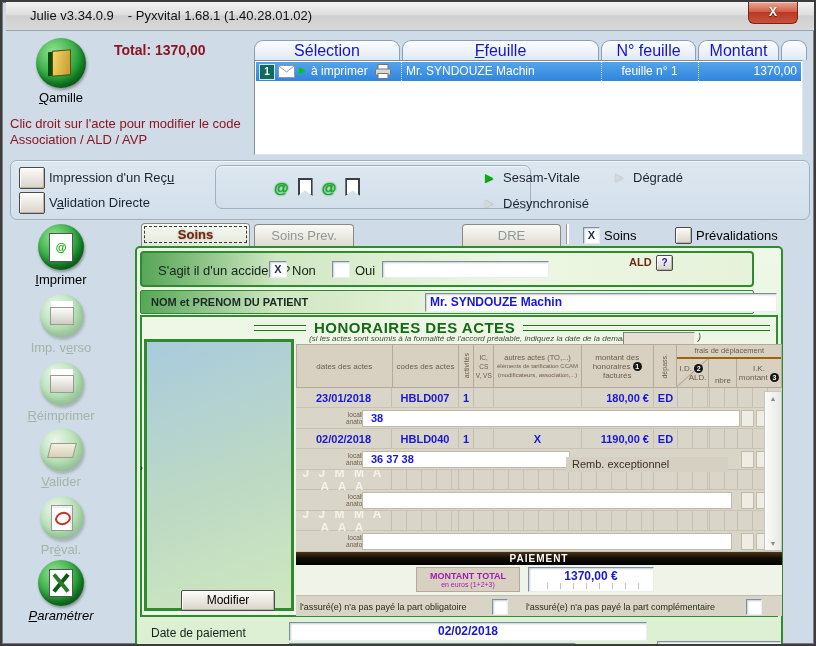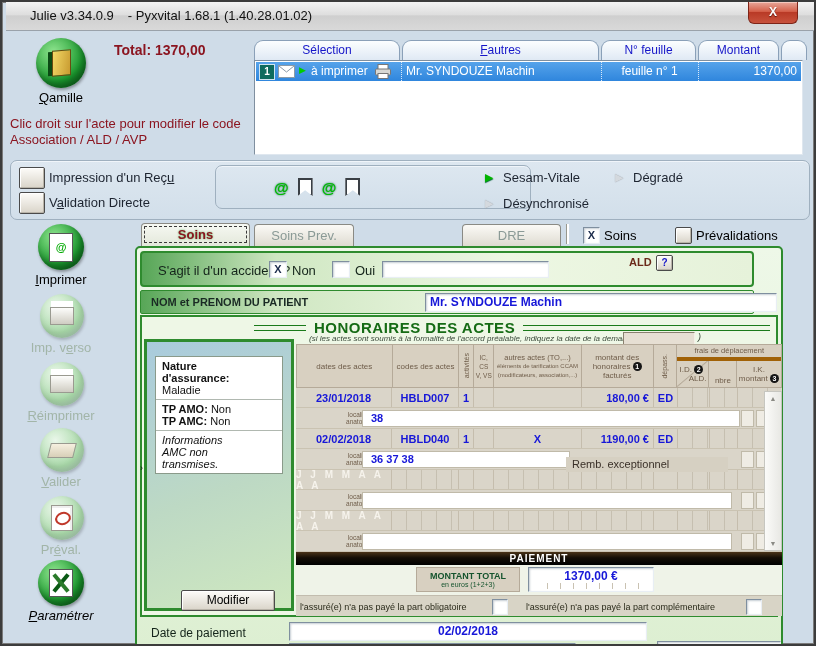--- a/index.html
+++ b/index.html
@@ -15,21 +15,21 @@
   .cbx{display:inline-block;text-align:center;font-weight:bold;color:#1a2a4a;font-size:11px;line-height:15px;}
   .blue{color:#1717d8;}
   .redtext{color:#8b1520;}
   
   .sphere{border-radius:50%;background:radial-gradient(circle at 35% 28%,#8fe48f,#1b9a2e 62%,#0a6b1c);box-shadow:inset -3px -5px 7px rgba(0,0,0,.35),1px 2px 3px rgba(0,0,0,.35);display:flex;align-items:center;justify-content:center;cursor:pointer;}
   .sphere.disabled{background:radial-gradient(circle at 35% 28%,#eaf7ea,#a9d9a9 62%,#8fc5904d 100%,#8fc590);box-shadow:inset -2px -4px 6px rgba(0,0,0,.15),1px 2px 3px rgba(0,0,0,.2);}
   .side-label{position:absolute;width:96px;text-align:center;font-size:13px;color:#000;}
   .side-label.disabled{color:#a2b5a8;}
   .side-label u{text-decoration:underline;}
   
-  .ltab{position:absolute;top:38px;height:20px;background:linear-gradient(#fcfeff,#dfe9f4);border:1px solid #8aa0b8;border-bottom:none;border-radius:9px 9px 0 0;color:#1515c8;font-size:12px;text-align:center;line-height:19px;box-sizing:border-box;cursor:pointer;}
+  .ltab{position:absolute;top:38px;height:20px;background:linear-gradient(#fcfeff,#dfe9f4);border:1px solid #8aa0b8;border-bottom:none;border-radius:9px 9px 0 0;color:#1515c8;font-size:16px;text-align:center;line-height:19px;box-sizing:border-box;cursor:pointer;}
   .listbox{position:absolute;left:252px;top:58px;width:549px;height:95px;background:#fff;border:1px solid;border-color:#7f8f9f #dfe7ef #dfe7ef #7f8f9f;box-sizing:border-box;}
   .selrow{position:absolute;left:1px;top:1px;width:545px;height:19px;background:linear-gradient(#56a3ea,#2f86dd);color:#fff;font-size:12px;}
   .selrow .sep{position:absolute;top:0;height:19px;border-left:1px dotted #d8e8fa;}
   .numbox{position:absolute;left:3px;top:2px;width:14px;height:14px;background:#0e6b5e;border:1px solid #cfe4ef;color:#fff;font-size:10px;font-weight:bold;text-align:center;line-height:14px;}
   
   .groupbox{position:absolute;border:1px solid #9fb0bf;border-radius:7px;background:linear-gradient(#dde7f0,#d2dfea);box-shadow:inset 0 1px 0 #f0f5fa;}
   .optlabel{position:absolute;font-size:13px;color:#1d2430;}
   .arrow{font-size:11px;}
   .arrow.on{color:#00b400;text-shadow:0 1px 1px #063;}
   .arrow.off{color:#d4d9de;text-shadow:0 0 1px #8a9198;}
@@ -52,21 +52,21 @@
   .acttab{position:absolute;left:154px;top:27px;width:486px;}
   .thead{display:flex;background:#d8d0c1;border:1px solid #b5aa99;box-sizing:border-box;height:44px;color:#6e5c49;}
   .th{border-right:1px solid #b5aa99;box-sizing:border-box;display:flex;flex-direction:column;align-items:center;justify-content:center;text-align:center;font-size:8px;line-height:9px;}
   .vtext{writing-mode:vertical-rl;transform:rotate(180deg);font-size:7px;letter-spacing:0;}
   .ncirc{display:inline-block;width:9px;height:9px;border-radius:50%;background:#151515;color:#fff;font-size:7px;line-height:9px;text-align:center;font-weight:bold;}
   .trow{display:flex;height:20px;background:#dad5c9;border-bottom:1px solid #cac3b2;box-sizing:border-box;font-size:11px;font-weight:bold;}
   .td{border-right:1px solid rgba(170,160,140,.45);box-sizing:border-box;display:flex;align-items:center;justify-content:center;}
   .subrow{position:relative;height:21px;background:#dad5c9;border-bottom:1px solid #cac3b2;box-sizing:border-box;}
   .loclbl{position:absolute;left:26px;top:3px;width:58px;text-align:right;font-size:6.5px;line-height:7px;color:#6e5c49;}
   .locico{position:absolute;left:88px;top:7px;width:8px;height:8px;border-radius:50%;background:radial-gradient(#666,#111);}
-  .hintrow{color:#f6f3ec;font-size:10px;letter-spacing:3px;font-weight:bold;}
+  .hintrow{color:#f6f3ec;font-size:12px;letter-spacing:3px;font-weight:bold;text-align:center;}
   .ticks{background:repeating-linear-gradient(90deg,transparent 0 14px,rgba(160,150,130,.35) 14px 15px);}
   
   .paybar{position:absolute;left:154px;top:235px;width:486px;height:13px;background:linear-gradient(#4a3318,#140e06 45%,#000);color:#fff;font-size:10px;font-weight:bold;text-align:center;line-height:13px;letter-spacing:1px;}
   .scroll{position:absolute;left:622px;top:74px;width:18px;height:160px;background:linear-gradient(90deg,#fbfbf9,#e8e8e4);border:1px solid #c6c6c0;box-sizing:border-box;color:#8a8a84;font-size:7px;text-align:center;}
   .scroll .sa{position:absolute;left:0;width:100%;}
   .btn{background:linear-gradient(#fdfcf9,#d9d4c9);border:1px solid #4a4a4a;border-radius:2px;box-shadow:inset 1px 1px 0 #fff,inset -1px -1px 0 #b9b4a9;text-align:center;cursor:pointer;}
   .smalltext{font-size:9px;color:#2a2a1a;}
 </style>
 </head>
 <body>
@@ -83,21 +83,21 @@
   <div class="sphere abs" style="left:34px;top:36px;width:50px;height:50px;">
     <span style="display:inline-block;width:17px;height:24px;background:linear-gradient(100deg,#f2d866,#c89a30);border:1px solid #6a4a10;box-shadow:-5px 0 0 -1px #0a4a14;transform:skewY(-5deg);"></span>
   </div>
   <div class="side-label" style="left:11px;top:88px;"><u>Q</u><span>amille</span></div>
 
   <div class="abs redtext" style="left:112px;top:40px;font-size:14px;font-weight:600;">Total: 1370,00</div>
   <div class="abs redtext" style="left:8px;top:114px;font-size:13px;">Clic droit sur l'acte pour modifier le code</div>
   <div class="abs redtext" style="left:8px;top:130px;font-size:13px;">Association / ALD / AVP</div>
 
   <div class="ltab" style="left:252px;width:146px;"><span>Sélection</span></div>
-  <div class="ltab" style="left:400px;width:197px;"><u>F</u><span>autres</span></div>
+  <div class="ltab" style="left:400px;width:197px;"><u>F</u><span>feuille</span></div>
   <div class="ltab" style="left:599px;width:95px;"><span>N° feuille</span></div>
   <div class="ltab" style="left:696px;width:81px;"><span>Montant</span></div>
   <div class="ltab" style="left:779px;width:26px;"></div>
 
   <div class="listbox">
     <div class="selrow">
       <span class="numbox">1</span>
       <svg style="position:absolute;left:22px;top:3px;" width="17" height="13" viewBox="0 0 17 13">
           <rect x="0.5" y="0.5" width="16" height="12" fill="#fff" stroke="#8a9aa8"></rect>
           <path d="M1,1 L8.5,7 L16,1" fill="none" stroke="#8a9aa8"></path>
@@ -205,30 +205,20 @@
       <div class="abs" style="left:0;top:2px;width:636px;display:flex;align-items:center;">
         <span class="gline" style="width:52px;margin-left:112px;"></span>
         <span class="gtitle" style="margin:0 8px;">HONORAIRES DES ACTES</span>
         <span class="gline" style="flex:1;margin-right:8px;"></span>
       </div>
       <div class="abs" style="left:167px;top:17px;font-size:8px;font-style:italic;color:#3a4a3a;">(si les actes sont soumis à la formalité de l'accord préalable, indiquez la date de la demande :</div>
       <span class="abs" style="left:481px;top:15px;width:70px;height:11px;background:#e6dfd3;border:1px solid;border-color:#8a8070 #f4efe6 #f4efe6 #8a8070;"></span>
       <span class="abs" style="left:556px;top:15px;font-size:9px;font-style:italic;color:#3a4a3a;">)</span>
 
       <div class="inspanel">
-        <div class="infobox">
-          <div style="font-weight:bold;">Nature</div>
-          <div style="font-weight:bold;">d'assurance:</div>
-          <div>Maladie</div>
-          <div class="sepline"></div>
-          <div><b>TP AMO:</b> <span>Non</span></div>
-          <div><b>TP AMC:</b> <span>Non</span></div>
-          <div class="sepline"></div>
-          <div style="font-style:italic;width:86px;">Informations AMC non transmises.</div>
-        </div>
         <div class="btn abs" style="left:34px;top:248px;width:92px;height:19px;font-size:12px;line-height:18px;"><span>Modifier</span></div>
       </div>
       <span class="abs" style="left:-2px;top:146px;font-size:9px;color:#111;">›</span>
 
       <div class="acttab">
         <div class="thead">
           <div class="th" style="width:96px;">dates des actes</div>
           <div class="th" style="width:67px;">codes des actes</div>
           <div class="th" style="width:15px;">
               <span class="vtext">activités</span>
@@ -244,21 +234,21 @@
           </div>
           <div class="th" style="width:72px;">
             <span>montant des</span>
             <span><span>honoraires</span> <span class="ncirc">1</span></span>
             <span>facturés</span>
           </div>
           <div class="th" style="width:24px;">
               <span class="vtext">dépass.</span>
             </div>
           <div style="width:104px;display:flex;flex-direction:column;box-sizing:border-box;">
-            <div style="height:12px;font-size:7.5px;text-align:center;border-bottom:4px solid #a16207;line-height:12px;">frais de déplacement</div>
+            <div style="height:12px;font-size:7.5px;text-align:center;border-bottom:2px solid #a16207;line-height:12px;">frais de déplacement</div>
             <div style="display:flex;flex:1;">
               <div class="th" style="width:32px;background:linear-gradient(to bottom right,transparent 47%,#b5aa99 49%,transparent 52%);align-items:flex-start;">
                   <span style="align-self:flex-start;padding-left:2px;"><span>I.D.</span> <span class="ncirc">2</span></span>
                   <span style="align-self:flex-end;padding-right:2px;">ALD.</span>
                 </div>
               <div class="th" style="width:28px;justify-content:flex-end;padding-bottom:2px;">nbre</div>
               <div class="th" style="width:43px;border-right:none;">
                   <span>I.K.</span>
                   <span><span>montant</span> <span class="ncirc">3</span></span>
                 </div>
@@ -348,21 +338,21 @@
         </div>
       </div>
 
       <div class="scroll">
         <span class="sa" style="top:3px;">▲</span>
         <span class="sa" style="bottom:3px;">▼</span>
       </div>
 
       <div class="paybar">PAIEMENT</div>
       <div class="abs" style="left:154px;top:248px;width:486px;height:30px;background:#eff3e8;">
-        <div class="abs" style="left:120px;top:2px;width:104px;height:25px;background:#d8d0c1;border:1px solid #b5aa99;text-align:center;color:#14532d;box-sizing:border-box;">
+        <div class="abs" style="left:120px;top:2px;width:104px;height:25px;background:#d8d0c1;border:1px solid #b5aa99;text-align:center;color:#a21caf;box-sizing:border-box;">
           <div style="font-size:9px;font-weight:bold;margin-top:3px;">MONTANT TOTAL</div>
           <div style="font-size:7px;">en euros (1+2+3)</div>
         </div>
         <div class="sunken abs" style="left:232px;top:2px;width:124px;height:23px;">
           <div class="blue" style="font-size:12px;font-weight:bold;text-align:center;margin-top:1px;">1370,00 €</div>
           <div style="height:6px;margin:0 6px;background:repeating-linear-gradient(90deg,transparent 0 12px,#c9c2b2 12px 13px);"></div>
         </div>
       </div>
       <div class="abs" style="left:154px;top:278px;width:486px;height:20px;background:#d8d4c6;border-top:1px solid #c2bcae;">
         <span class="abs smalltext" style="left:4px;top:6px;">l'assuré(e) n'a pas payé la part obligatoire</span>

